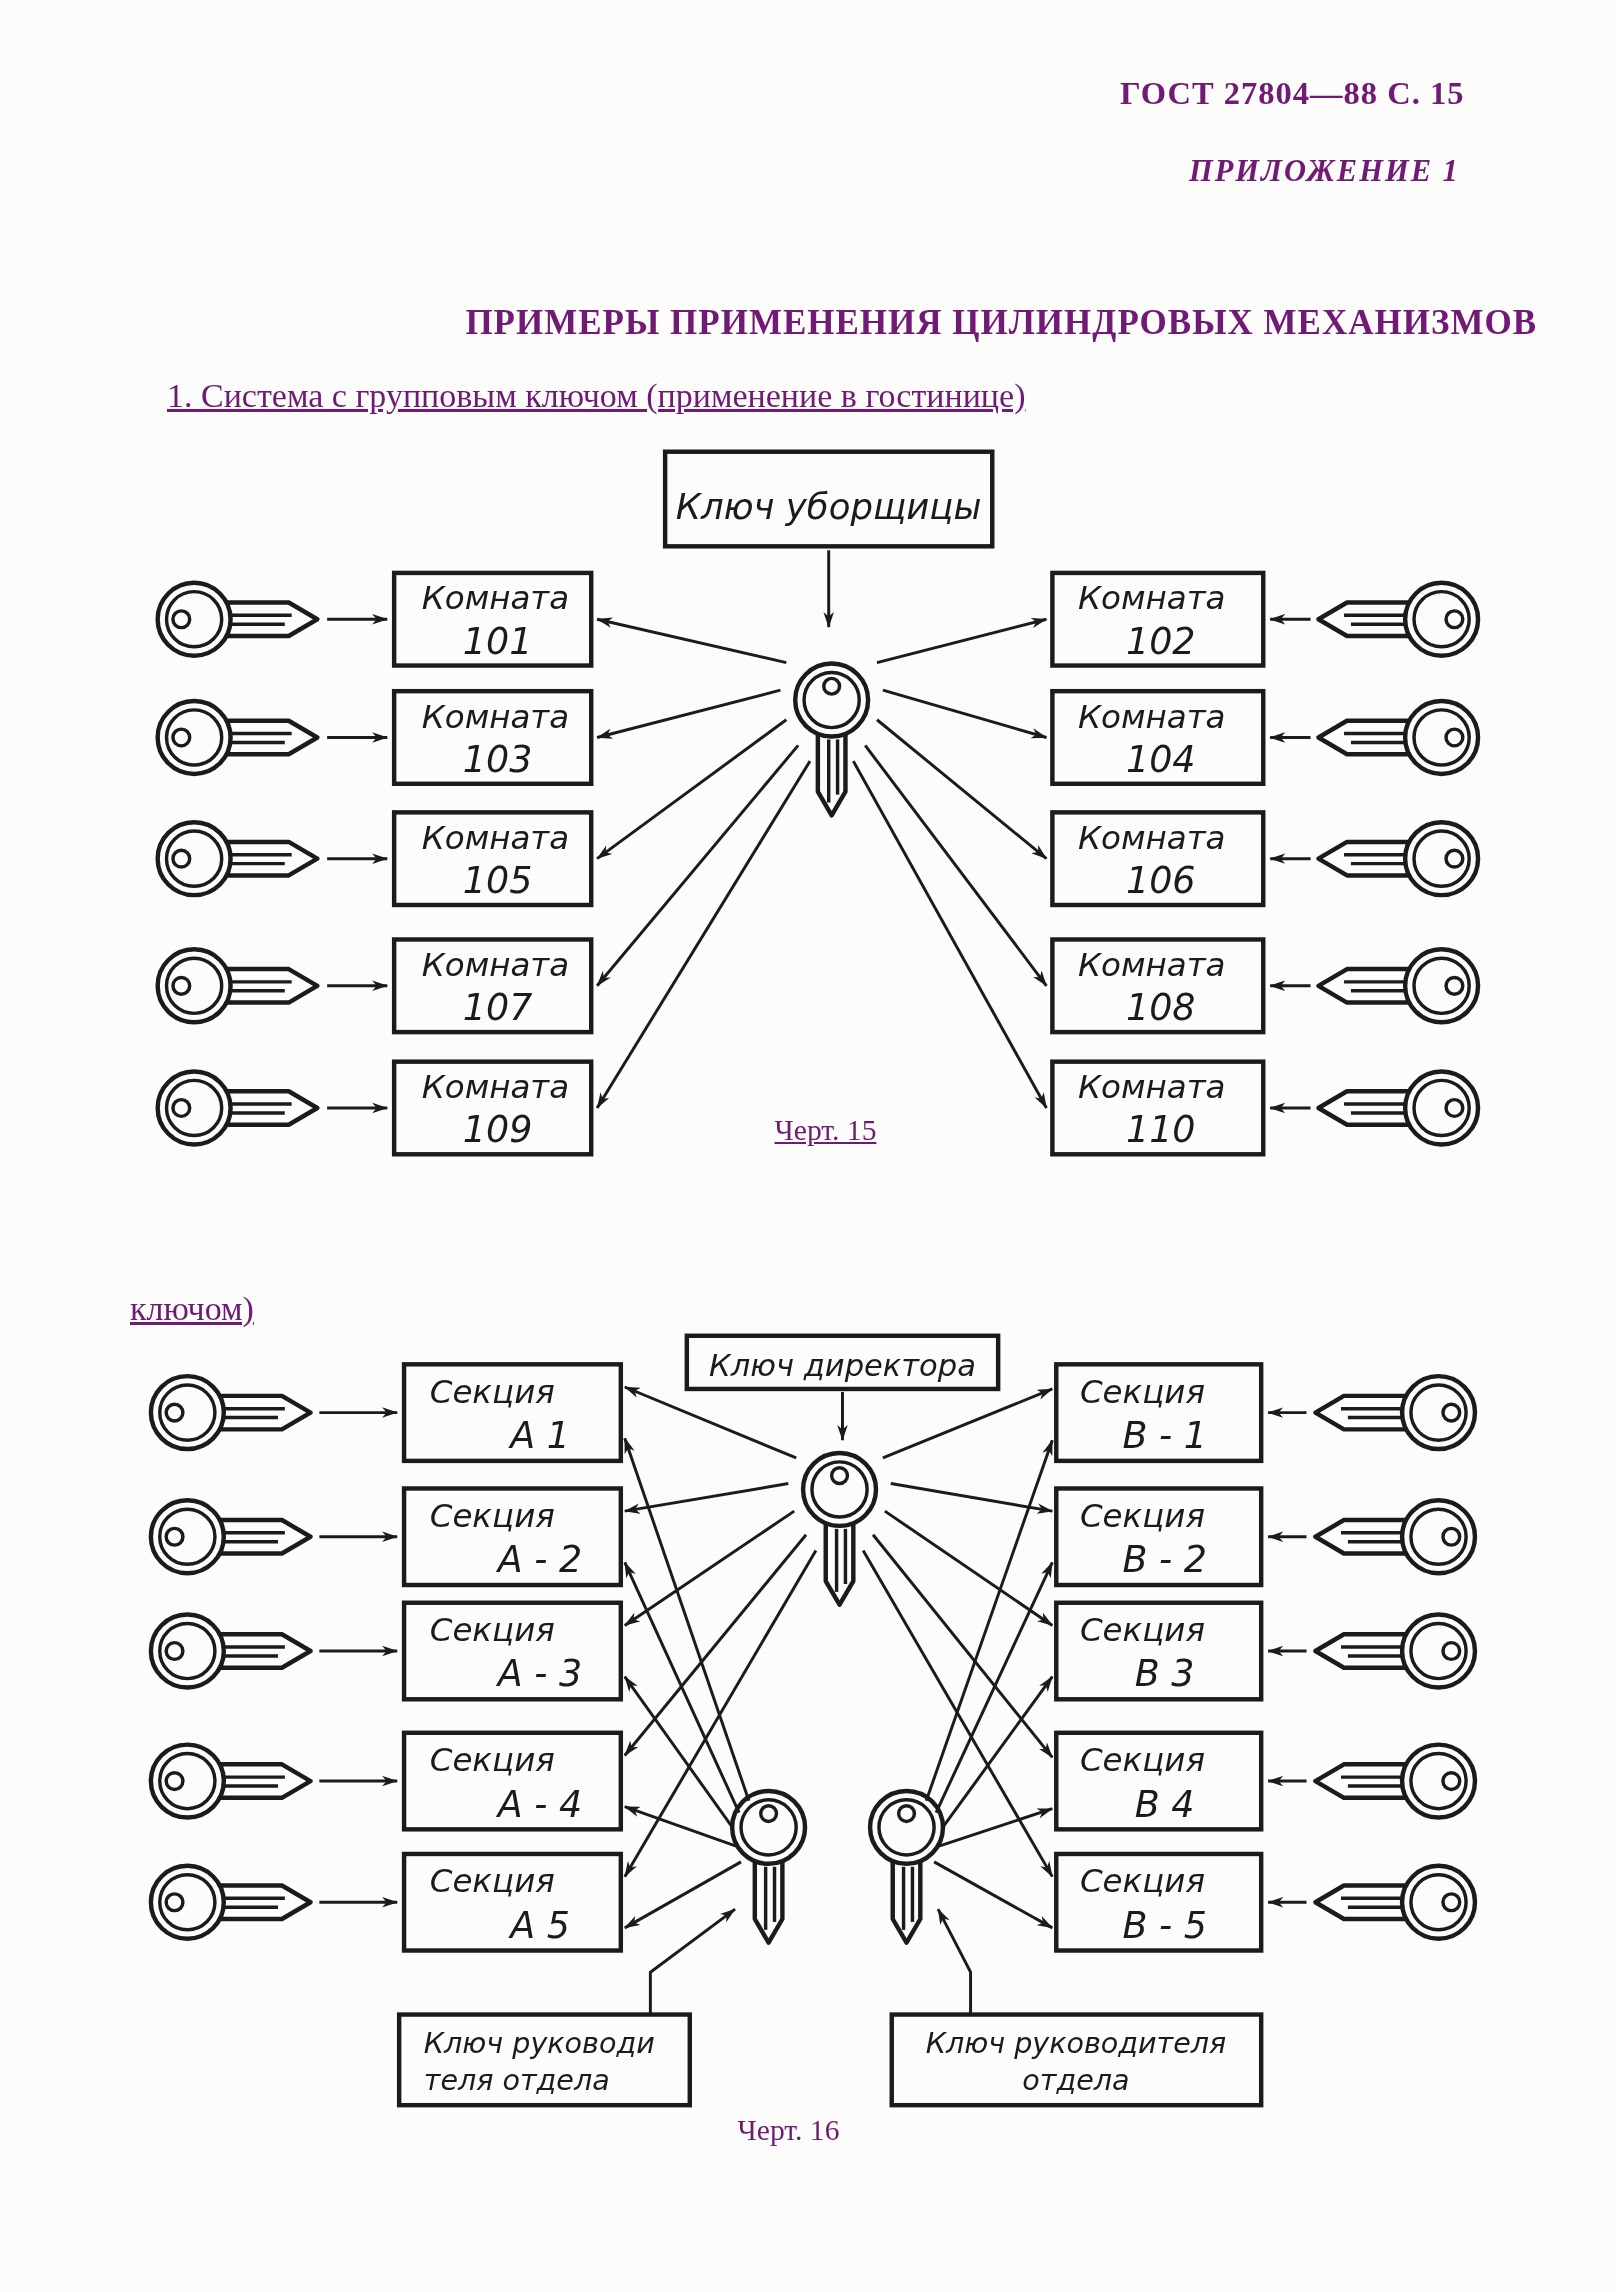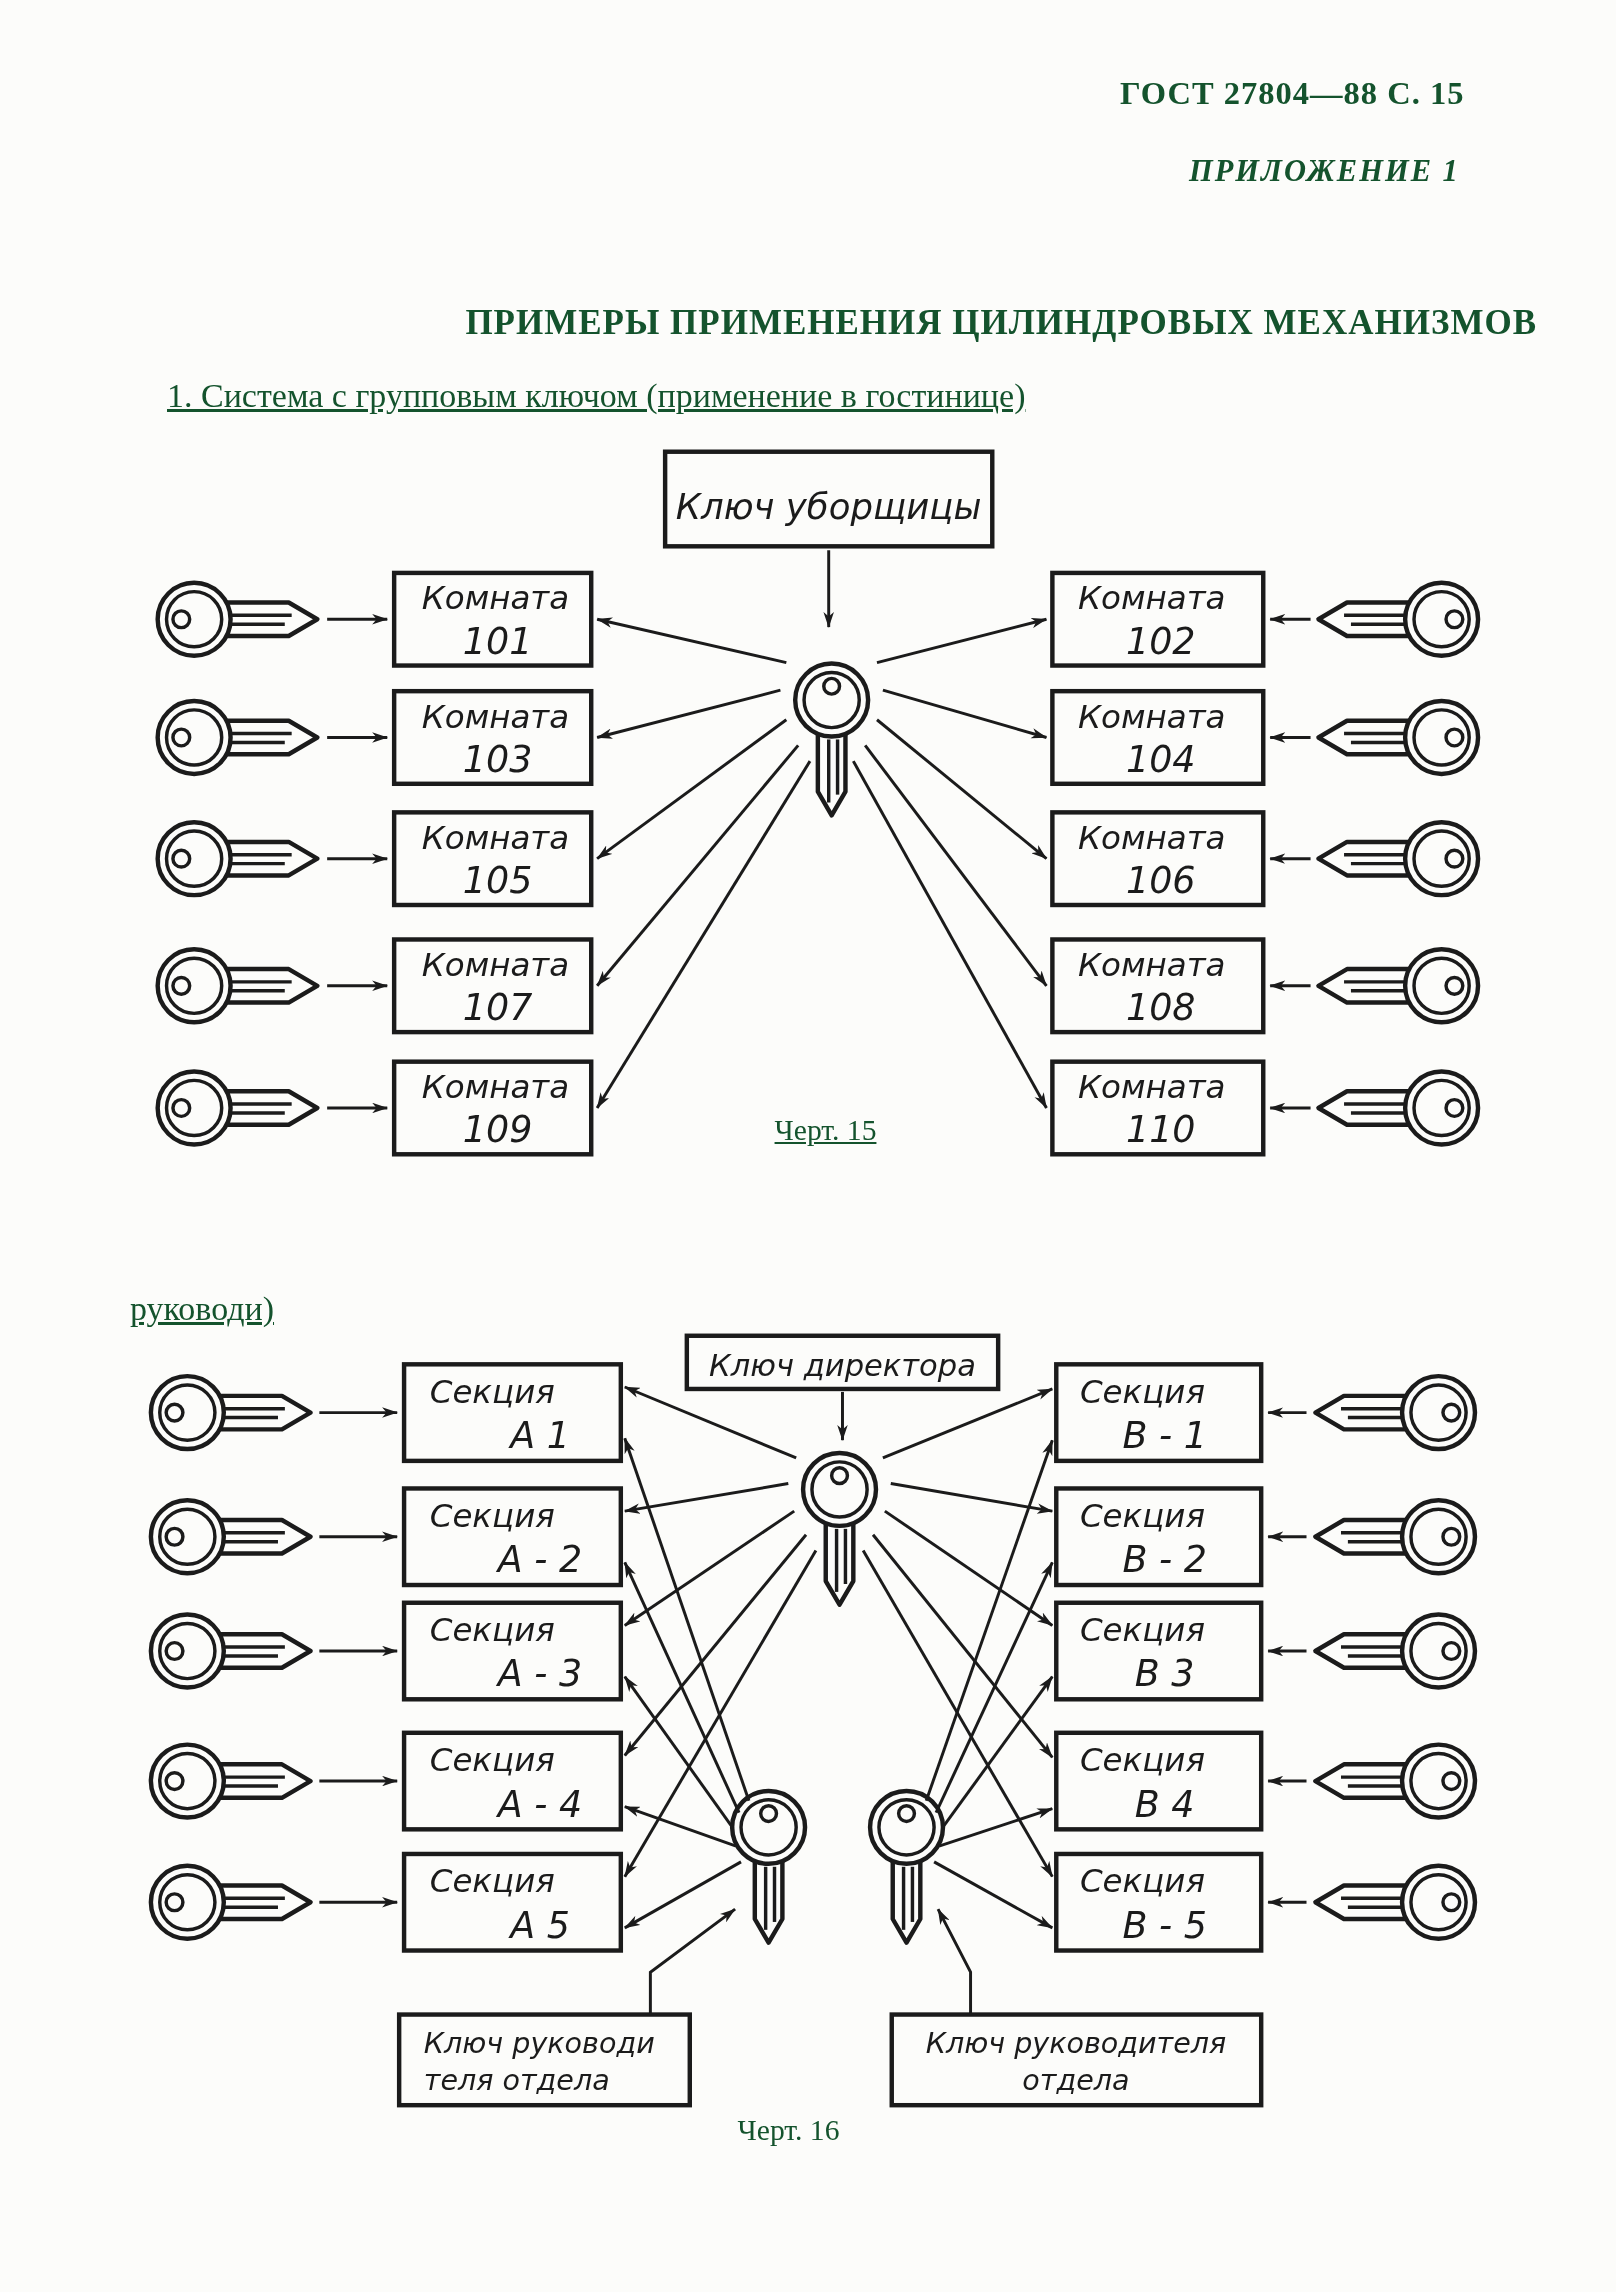--- a/index.html
+++ b/index.html
@@ -1,18 +1,18 @@
 <!DOCTYPE html>
 <html><head>
 <meta charset="utf-8">
 <style>
   html,body{margin:0;padding:0;background:#888;}
   .page{
     position:relative;width:1617px;height:2292px;background:#fcfcfa;
-    font-family:"Liberation Serif", serif;color:#14532d;overflow:hidden;
+    font-family:"Liberation Serif", serif;color:#701a75;overflow:hidden;
     margin:0 auto;
   }
   .abs{position:absolute;}
   .hdr{font-weight:bold;font-size:32.5px;letter-spacing:1px;white-space:nowrap;}
   .annex{font-style:italic;font-weight:600;font-size:30.5px;letter-spacing:2px;white-space:nowrap;margin-left:10px;}
   .title{font-weight:bold;font-size:35px;letter-spacing:1px;text-align:right;white-space:nowrap;}
   .para{font-size:34px;white-space:nowrap;text-decoration:underline;}
   .cap{font-size:29.6px;text-align:center;white-space:nowrap;}
   svg{position:absolute;left:0;overflow:visible;}
   svg text{fill:#1b1b1b;}
@@ -151,21 +151,21 @@
     <g>
       <use href="#key-h" transform="translate(1463,1124) scale(-1,1)"></use>
       <line class="ln ar" x1="1330" y1="1124" x2="1289" y2="1124"></line>
       <rect class="bx" x="1068" y="1077" width="214" height="94"></rect>
       <text class="hw" x="1094" y="1114">Комната</text>
       <text class="hwn" x="1178" y="1159" text-anchor="middle">110</text>
     </g>
   </svg>
 
   <div class="abs cap" style="left:333px;top:1114px;width:985px;text-decoration:underline;">Черт. 15</div>
-  <div class="abs para" style="left:130px;top:1290px;">руководи)</div>
+  <div class="abs para" style="left:130px;top:1290px;">ключом)</div>
 
   <svg style="top:1320px;" width="1617" height="798" viewBox="0 1340 1641 810">
 
     <g>
       <rect class="bx" x="697" y="1356" width="316" height="54"></rect>
       <text class="hwd" x="855" y="1397" text-anchor="middle">Ключ директора</text>
     </g>
     <line class="ln ar" x1="855" y1="1413" x2="855" y2="1462"></line>
 
     <use href="#key-v" x="852" y="1512"></use>

